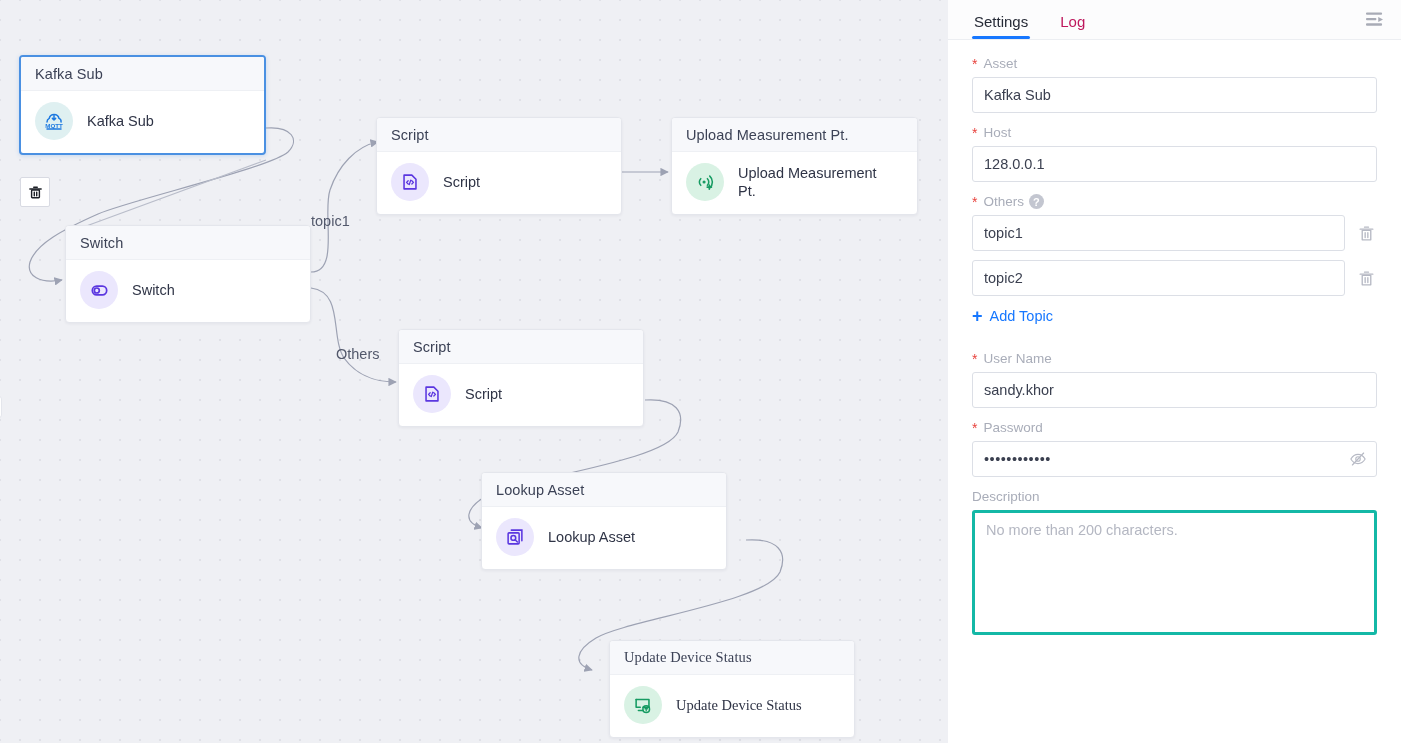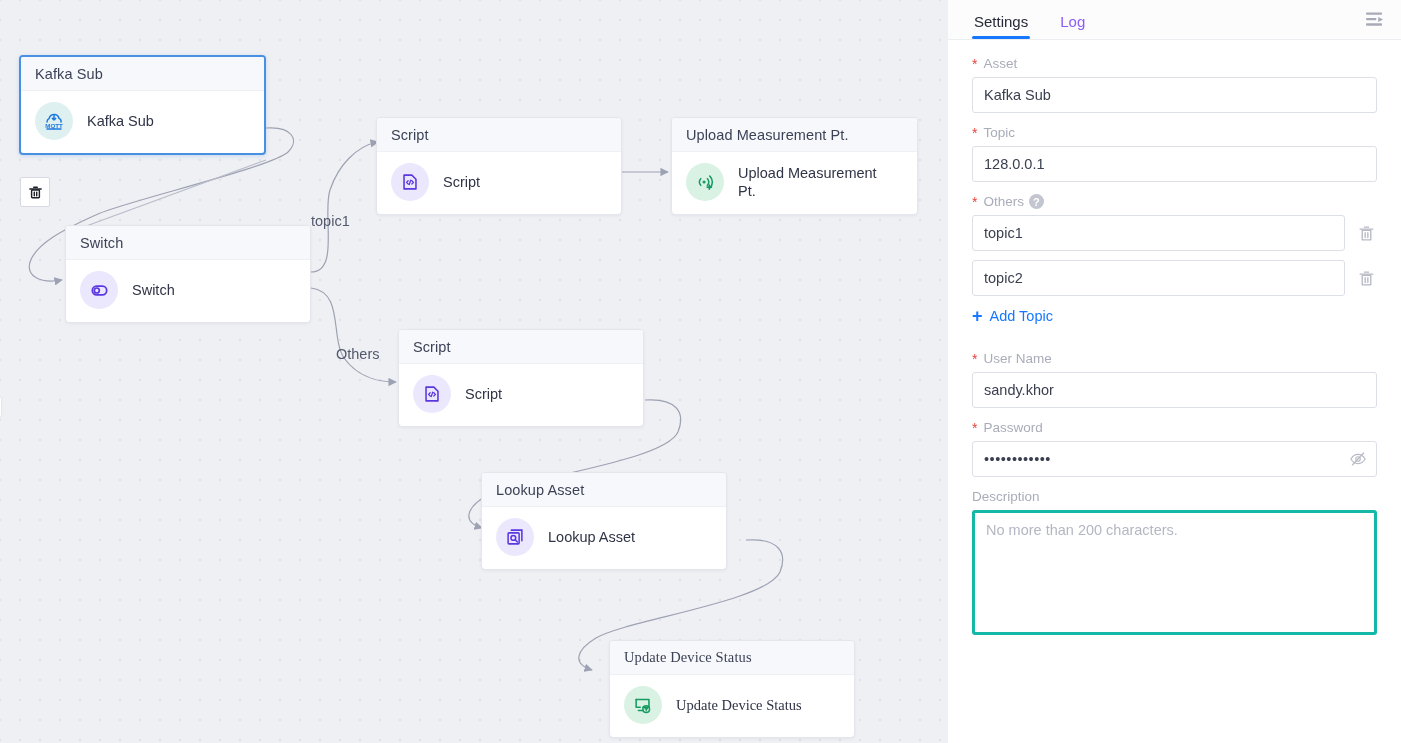--- a/index.html
+++ b/index.html
@@ -100,21 +100,21 @@
     display: flex; align-items: flex-end;
     padding: 0 24px 0 24px;
     border-bottom: 1px solid #eceef2;
     position: relative;
     background: #fcfcfd;
   }
   .tab {
     font-size: 15px;
     padding: 0 2px 9px 2px;
     margin-right: 28px;
-    color: #8b5cf6;
+    color: #be185d;
     cursor: pointer;
     position: relative;
   }
   .tab.active { color: #262a36; }
   .tab.active::after {
     content: ""; position: absolute; left: 0; right: 0; bottom: 0;
     height: 3px; background: #1677ff; border-radius: 2px;
   }
   .panel-head-icon {
     position: absolute; right: 16px; top: 8px;
@@ -347,21 +347,21 @@
         <div class="flabel">
           <span class="req">*</span>
           <span>Asset</span>
         </div>
         <input class="input" value="Kafka Sub" style="">
       </div>
 
       <div class="field">
         <div class="flabel">
           <span class="req">*</span>
-          <span>Topic</span>
+          <span>Host</span>
         </div>
         <input class="input" value="128.0.0.1" style="">
       </div>
 
       <div class="field">
         <div class="flabel">
           <span class="req">*</span>
           <span>Others</span>
           <span class="help-icon">?</span>
         </div>

